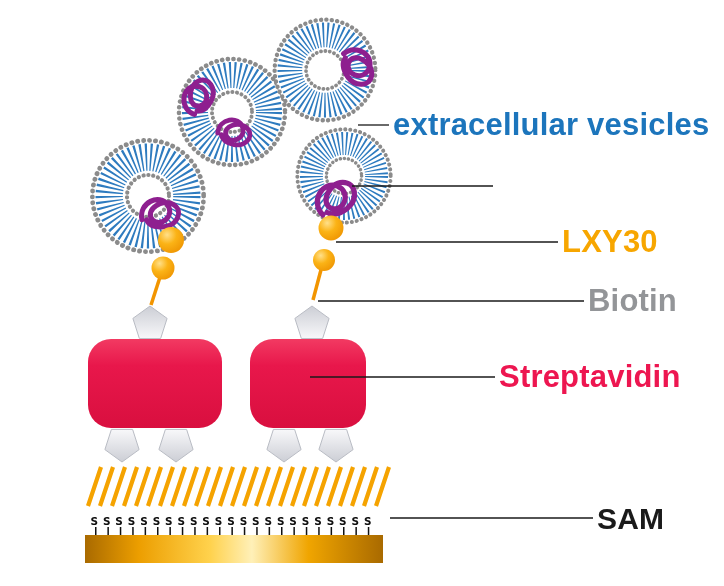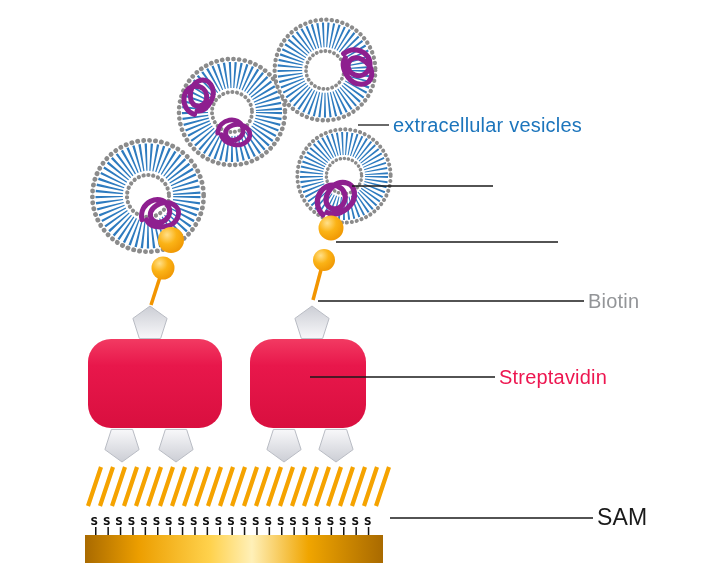--- a/index.html
+++ b/index.html
@@ -1,26 +1,26 @@
 <!DOCTYPE html>
 <html><head>
 <meta charset="utf-8">
 <style>
   * { margin:0; padding:0; box-sizing:border-box; }
   html,body { background:#ffffff; font-family:"Liberation Sans", sans-serif; }
   .stage { position:relative; width:724px; height:586px; background:#ffffff; overflow:hidden; }
   svg.diagram { position:absolute; left:0; top:0; }
-  .lbl { position:absolute; transform:translateY(-50%); font-size:20px; font-weight:normal;
+  .lbl { position:absolute; transform:translateY(-50%); font-size:31px; font-weight:bold;
          white-space:nowrap; letter-spacing:0.2px; line-height:1.1; }
   .lbl-ev      { color:#1c75bc; }
   .lbl-integrin{ color:#92278f; }
   .lbl-lxy     { color:#f7a600; }
   .lbl-biotin  { color:#939598; }
   .lbl-strep   { color:#ed1650; }
-  .lbl-sam     { color:#1a1a1a; font-weight:normal; font-size:23px; }
+  .lbl-sam     { color:#1a1a1a; font-weight:bold; font-size:30px; }
   .sub { font-size:62%; vertical-align:-5px; }
 </style>
 </head>
 <body>
 
 <div class="stage">
 
   <svg class="diagram" width="724" height="586" viewBox="0 0 724 586" xmlns="http://www.w3.org/2000/svg">
     <defs>
       <radialGradient id="goldBead" cx="35%" cy="30%" r="80%">
@@ -107,19 +107,20 @@
       <line x1="336" y1="242" x2="558" y2="242"></line>
       <line x1="318" y1="301" x2="584" y2="301"></line>
       <line x1="310" y1="377" x2="495" y2="377"></line>
       <line x1="390" y1="518" x2="593" y2="518"></line>
     </g>
   </svg>
 
   <div class="lbl lbl-ev" style="left:393px; top:125px;">extracellular vesicles</div>
 
 
+  <div class="lbl lbl-lxy" style="left:562px; top:242px;">LXY30</div>
 
   <div class="lbl lbl-strep" style="left:499px; top:377px;">Streptavidin</div>
 
   <div class="lbl lbl-biotin" style="left:588px; top:301px;">Biotin</div>
 
   <div class="lbl lbl-sam" style="left:597px; top:518px;">SAM</div>
 </div>
 
 </body></html>

